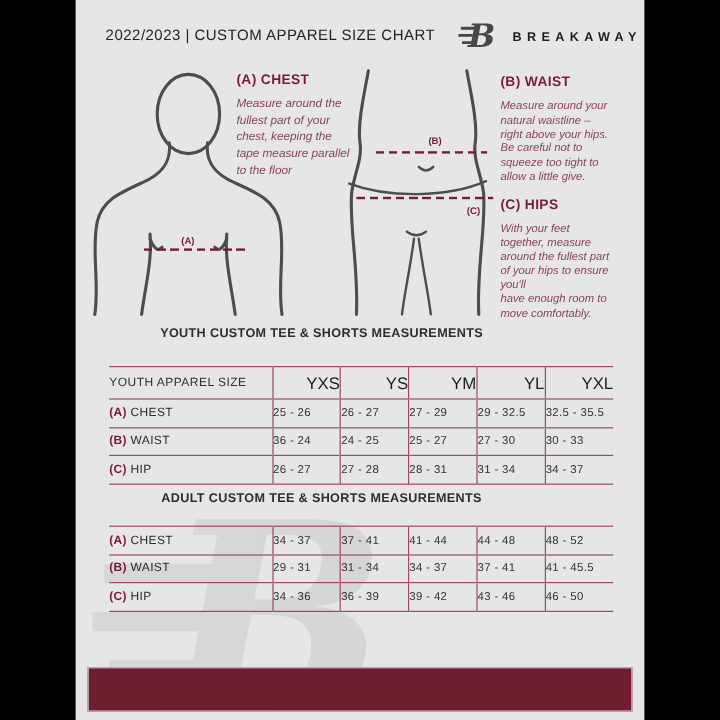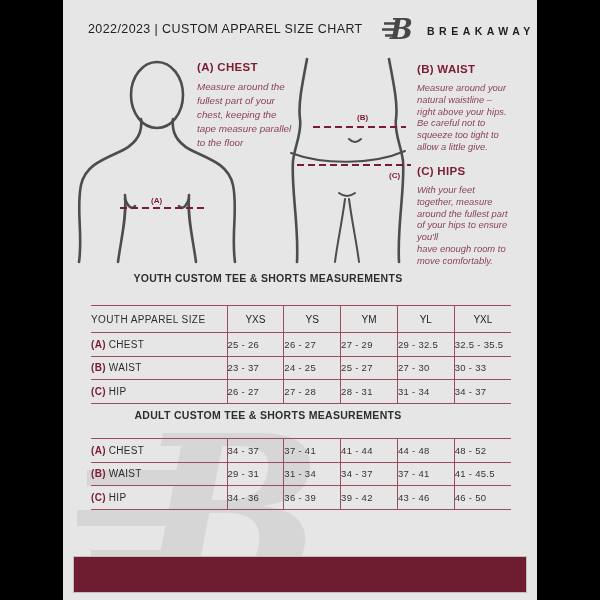--- a/index.html
+++ b/index.html
@@ -25,21 +25,21 @@
 
   
   .tbl-title{width:410px;text-align:center;font-size:10.5px;font-weight:bold;color:#2e2e2e;letter-spacing:.3px;}
   .tbl-unit{width:549px;text-align:right;font-size:10px;font-style:italic;color:#333;margin-left:23px;}
   table.size{border-collapse:collapse;table-layout:fixed;width:420px;}
   table.size td,table.size th{padding:0;font-weight:normal;}
   table.size tr{border-top:1.3px solid #9b4d5d;margin-top:24px;}
   table.size tr.last{border-bottom:1.3px solid #9b4d5d;}
   td.vc,th.vc{border-left:1.3px solid #9b4d5d;}
   th.sizehead{text-align:left;padding-left:12px;font-size:10px;color:#2e2e2e;letter-spacing:.4px;height:26px;}
-  th.colhead{font-size:10px;font-weight:bold;color:#1e1e1e;text-align:center;height:26px;}
+  th.colhead{font-size:14px;font-weight:bold;color:#1e1e1e;text-align:right;height:26px;}
   td.rowlab{text-align:left;padding-left:12px;font-size:10px;color:#2b2b2b;height:22.5px;letter-spacing:.3px;}
   td.val{text-align:left;font-size:9.5px;color:#333;height:22.5px;letter-spacing:.3px;}
   .mk{color:#7a1c33;font-weight:bold;margin-right:3px;}
 
   .footer-bar{left:10px;top:556px;width:452px;height:35px;background:#6e1c30;border:1px solid #c6bcc0;}
   .watermark{left:14px;top:398px;opacity:.16;}
 </style>
 </head>
 <body>
 
@@ -135,21 +135,21 @@
       <tr>
         <td class="rowlab"><span class="mk">(A)</span><span>CHEST</span></td>
         <td class="val vc">25 - 26</td>
         <td class="val vc">26 - 27</td>
         <td class="val vc">27 - 29</td>
         <td class="val vc">29 - 32.5</td>
         <td class="val vc">32.5 - 35.5</td>
       </tr>
       <tr>
         <td class="rowlab"><span class="mk">(B)</span><span>WAIST</span></td>
-        <td class="val vc">23 - 37</td>
+        <td class="val vc">36 - 24</td>
         <td class="val vc">24 - 25</td>
         <td class="val vc">25 - 27</td>
         <td class="val vc">27 - 30</td>
         <td class="val vc">30 - 33</td>
       </tr>
       <tr class="last">
         <td class="rowlab"><span class="mk">(C)</span><span>HIP</span></td>
         <td class="val vc">26 - 27</td>
         <td class="val vc">27 - 28</td>
         <td class="val vc">28 - 31</td>

